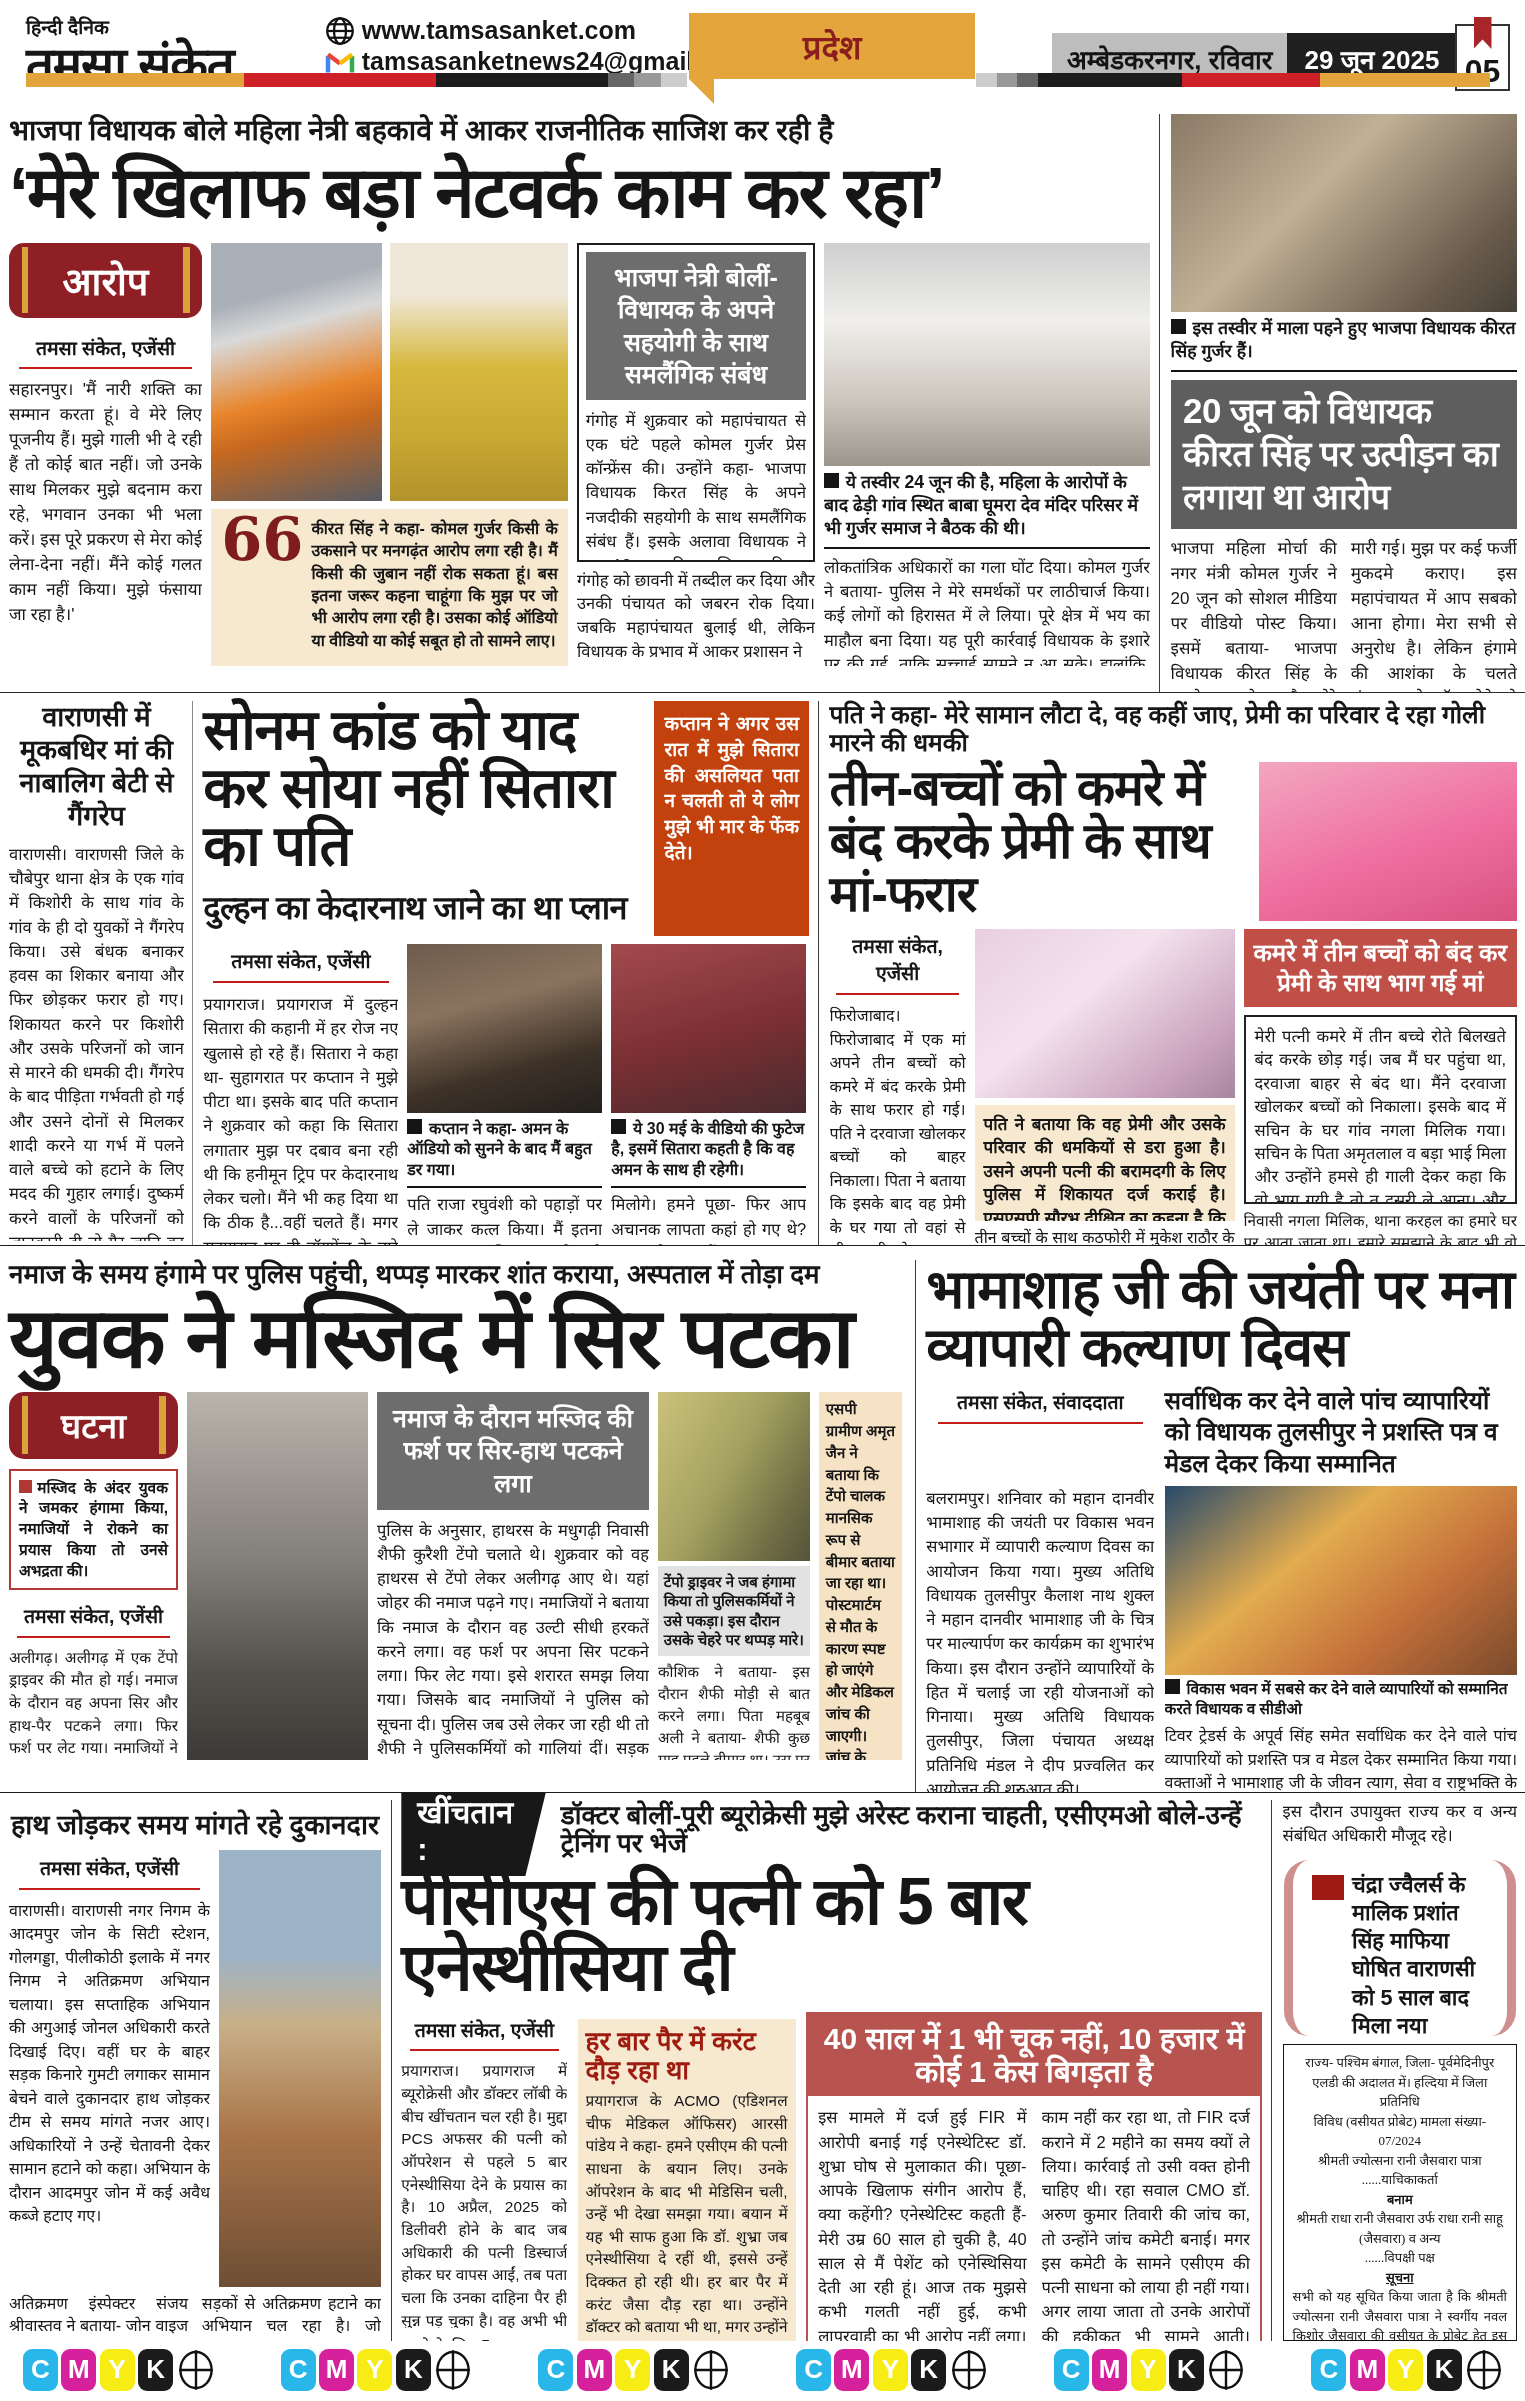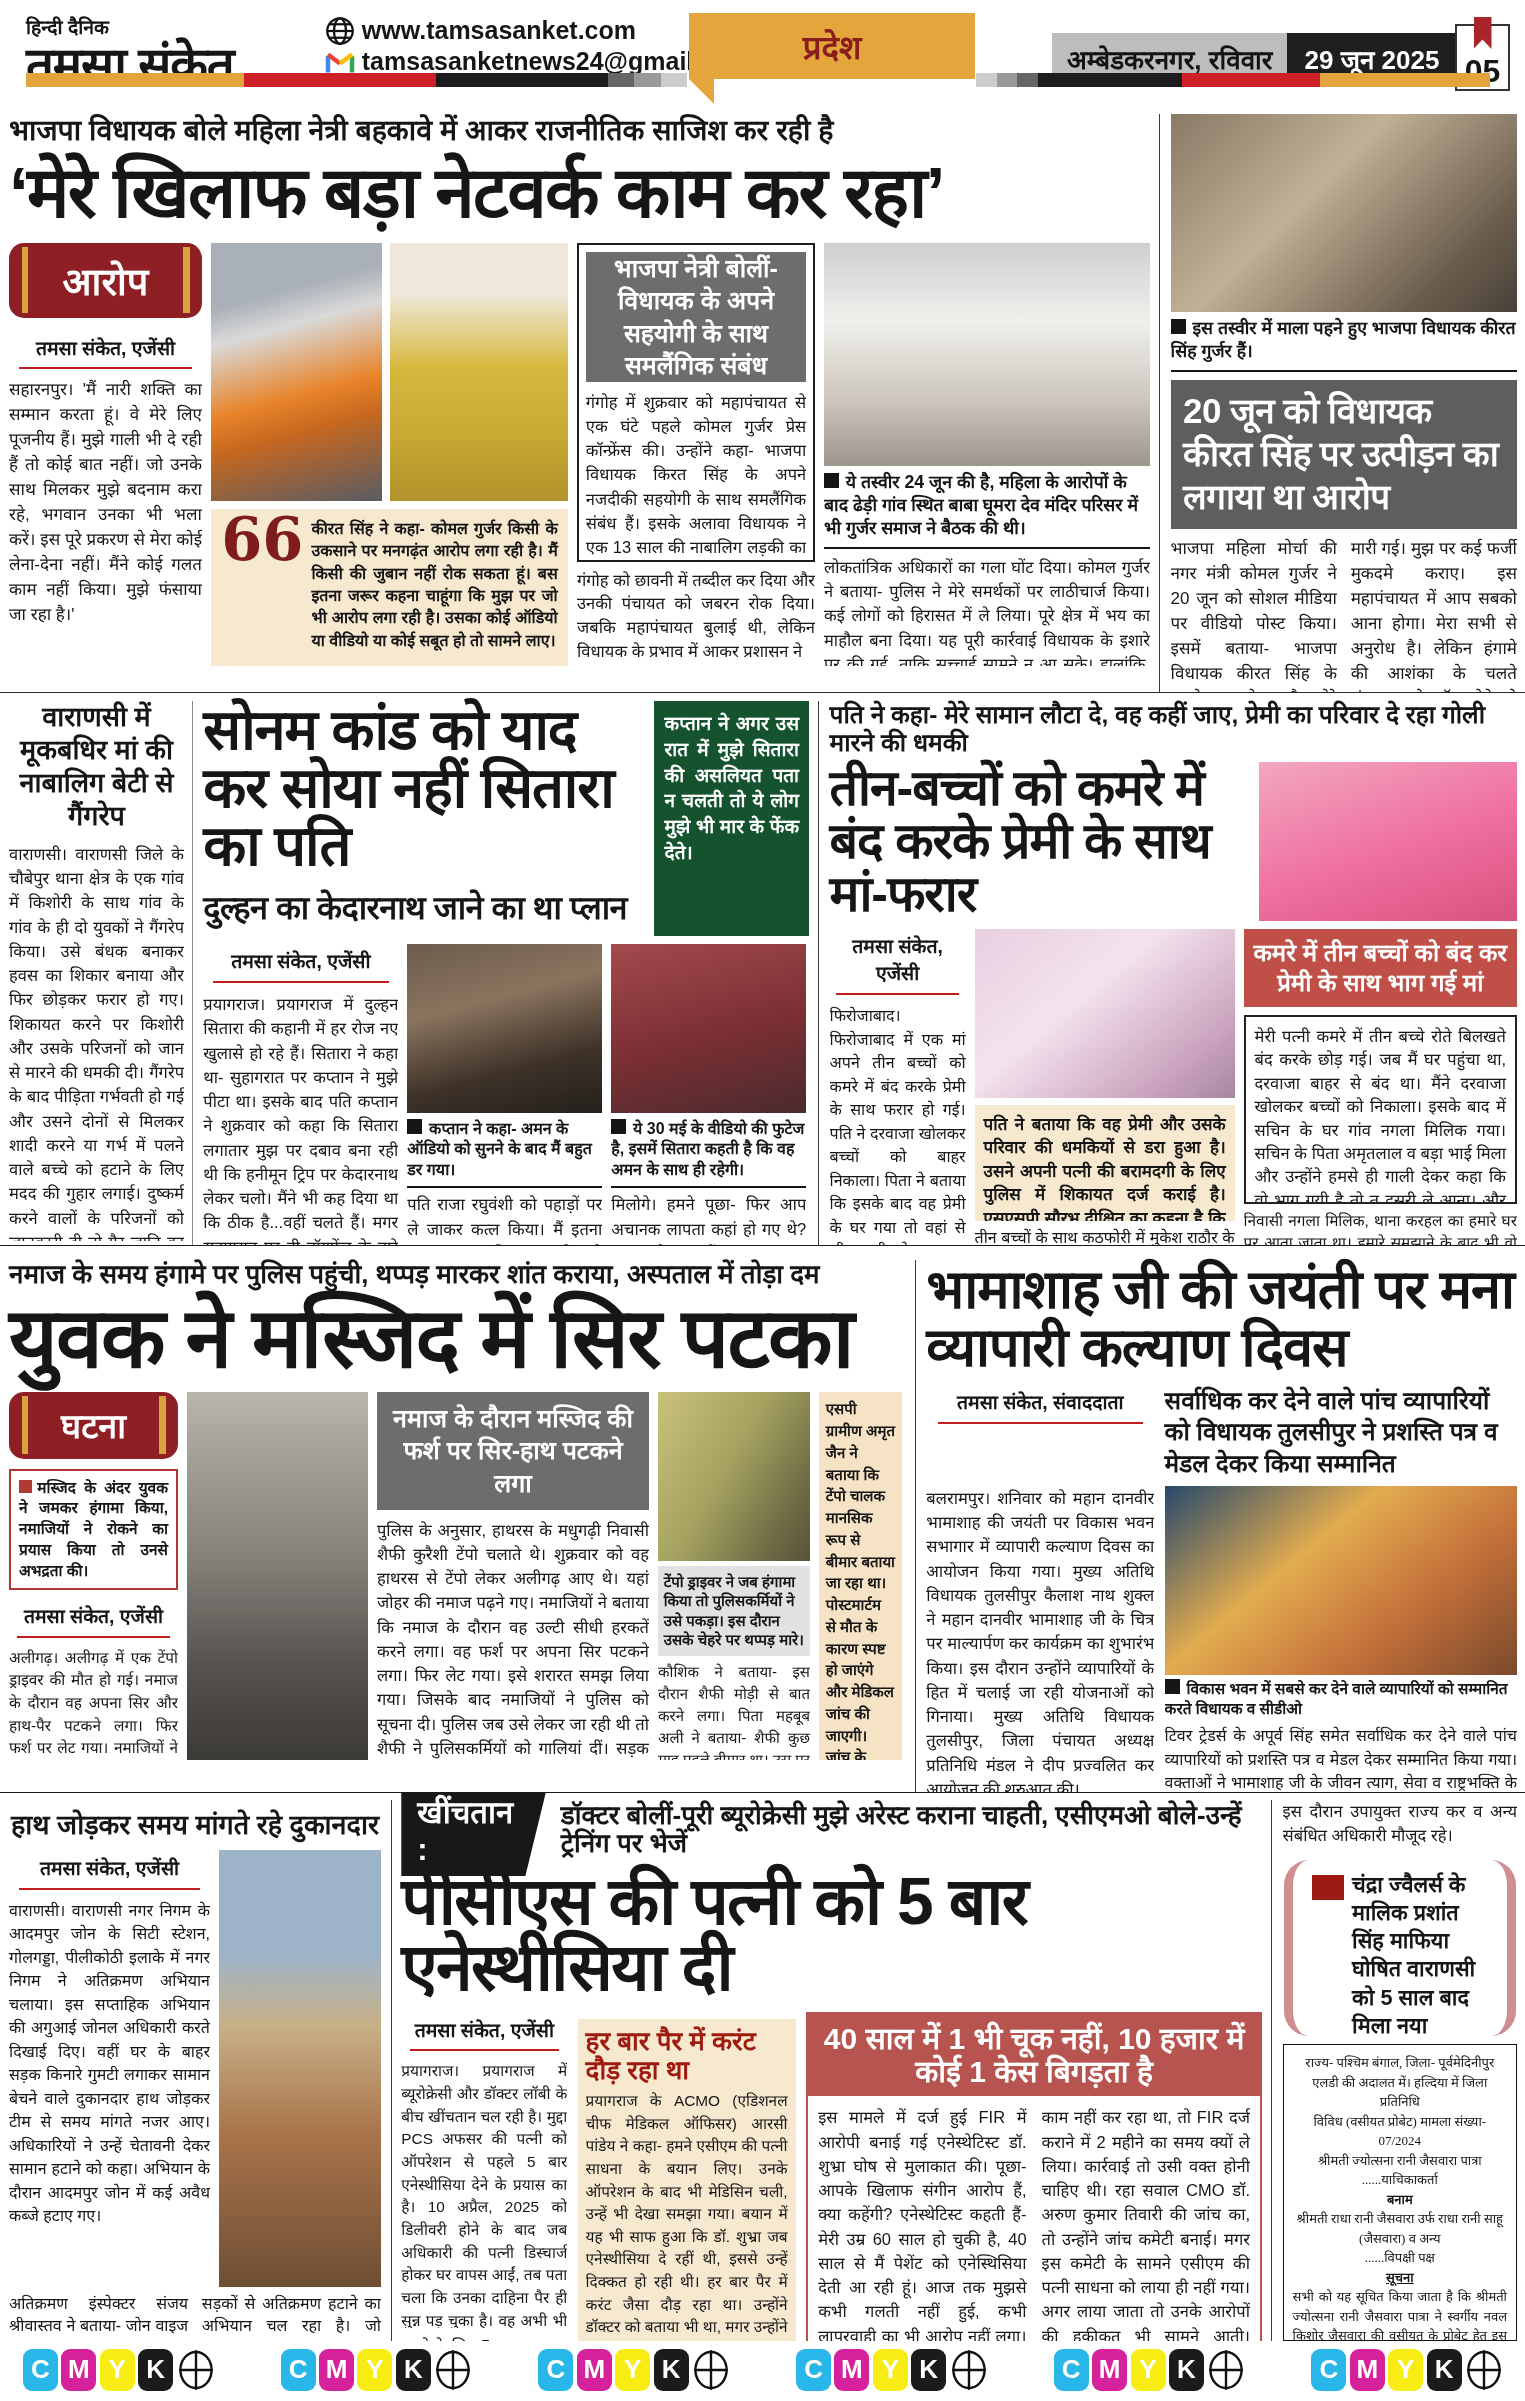--- a/index.html
+++ b/index.html
@@ -67,35 +67,35 @@
   .ts-cols{display:flex;gap:9px;height:423px;}
   .ts-c1{width:193px;flex:0 0 auto;}
   .ts-c1 .badge{height:75px;font-size:38px;margin-bottom:12.5px;}
   .ts-c2{width:357px;flex:0 0 auto;display:flex;flex-direction:column;}
   .ts-phrow{display:flex;gap:8px;height:258px;}
   .quoteblk{margin-top:8px;flex:1;padding:9px 10.3px;display:flex;gap:8px;overflow:hidden;}
   .bq{color:#7f1d1d;font-family:"DejaVu Serif","Liberation Serif",serif;font-weight:800;font-size:59px;line-height:.75;flex:0 0 auto;}
   .quoteblk .qt{font-weight:700;font-size:16px;line-height:1.4;text-align:justify;}
   .ts-c3{width:238px;flex:0 0 auto;display:flex;flex-direction:column;}
   .ts-c3 .frame{border:2.3px solid #1c1c1c;padding:6.8px;height:319px;overflow:hidden;}
-  .ts-c3 .graybox{font-size:25px;line-height:1.3;padding:0;margin-bottom:8px;}
+  .ts-c3 .graybox{font-size:25px;line-height:1.3;padding:9px;margin-bottom:8px;}
   .ts-c3-below{margin-top:6.8px;font-size:16.5px;line-height:1.45;text-align:justify;overflow:hidden;flex:1;}
   .ts-c4{width:326px;flex:0 0 auto;display:flex;flex-direction:column;}
   .ts-right{flex:1;border-left:1.7px solid #3c3c3c;padding-left:10.3px;display:flex;flex-direction:column;}
   .box20{background:#5e5e5e;color:#fff;font-size:35px;font-weight:900;line-height:1.22;padding:10.3px 12.5px;margin:8px 0;letter-spacing:-0.6px;}
   
   .bandC{height:553px;display:flex;gap:10.3px;padding-top:8px;border-top:1.1px solid #2a2a2a;}
   .c-left{width:184px;flex:0 0 auto;border-right:1.1px solid #8a8a8a;padding-right:8px;}
   .c-left h3{font-size:27px;line-height:1.22;text-align:center;font-weight:900;padding-bottom:9px;}
   .c-mid{width:616px;flex:0 0 auto;border-right:1.7px solid #3c3c3c;padding-right:9px;}
   .sonam-top{display:flex;gap:16px;height:235px;}
   .sonam-hgroup{flex:1;}
   .sonam-h{font-size:56px;font-weight:900;letter-spacing:-1.1px;line-height:1.04;}
   .sonam-sub{font-size:32.5px;font-weight:800;letter-spacing:-0.6px;padding-top:8px;}
-  .sonam-side{width:155px;flex:0 0 auto;background:#14532d;color:#fff;font-weight:700;font-size:19px;line-height:1.35;padding:10.3px;text-align:justify;overflow:hidden;}
+  .sonam-side{width:155px;flex:0 0 auto;background:#c2410c;color:#fff;font-weight:700;font-size:19px;line-height:1.35;padding:10.3px;text-align:justify;overflow:hidden;}
   .sonam-cols{display:flex;gap:9px;height:301px;margin-top:8px;}
   .sonam-cols>div{width:195px;flex:0 0 auto;display:flex;flex-direction:column;}
   .sonam-cols .ph{height:169px;margin-bottom:5.7px;}
   .sonam-cols .cap{font-size:16px;border-bottom:2.3px solid #141414;padding-bottom:4.6px;margin-bottom:4.6px;}
   .c-right{flex:1;display:flex;flex-direction:column;}
   .teen-head{display:flex;gap:9px;margin-top:4.6px;height:174px;}
   .teen-h{flex:1;font-size:50px;font-weight:900;letter-spacing:-1.1px;line-height:1.06;}
   .teen-head .ph{width:258px;}
   .teen-cols{display:flex;gap:9px;flex:1;margin-top:8px;}
   .t1{width:136px;flex:0 0 auto;}

